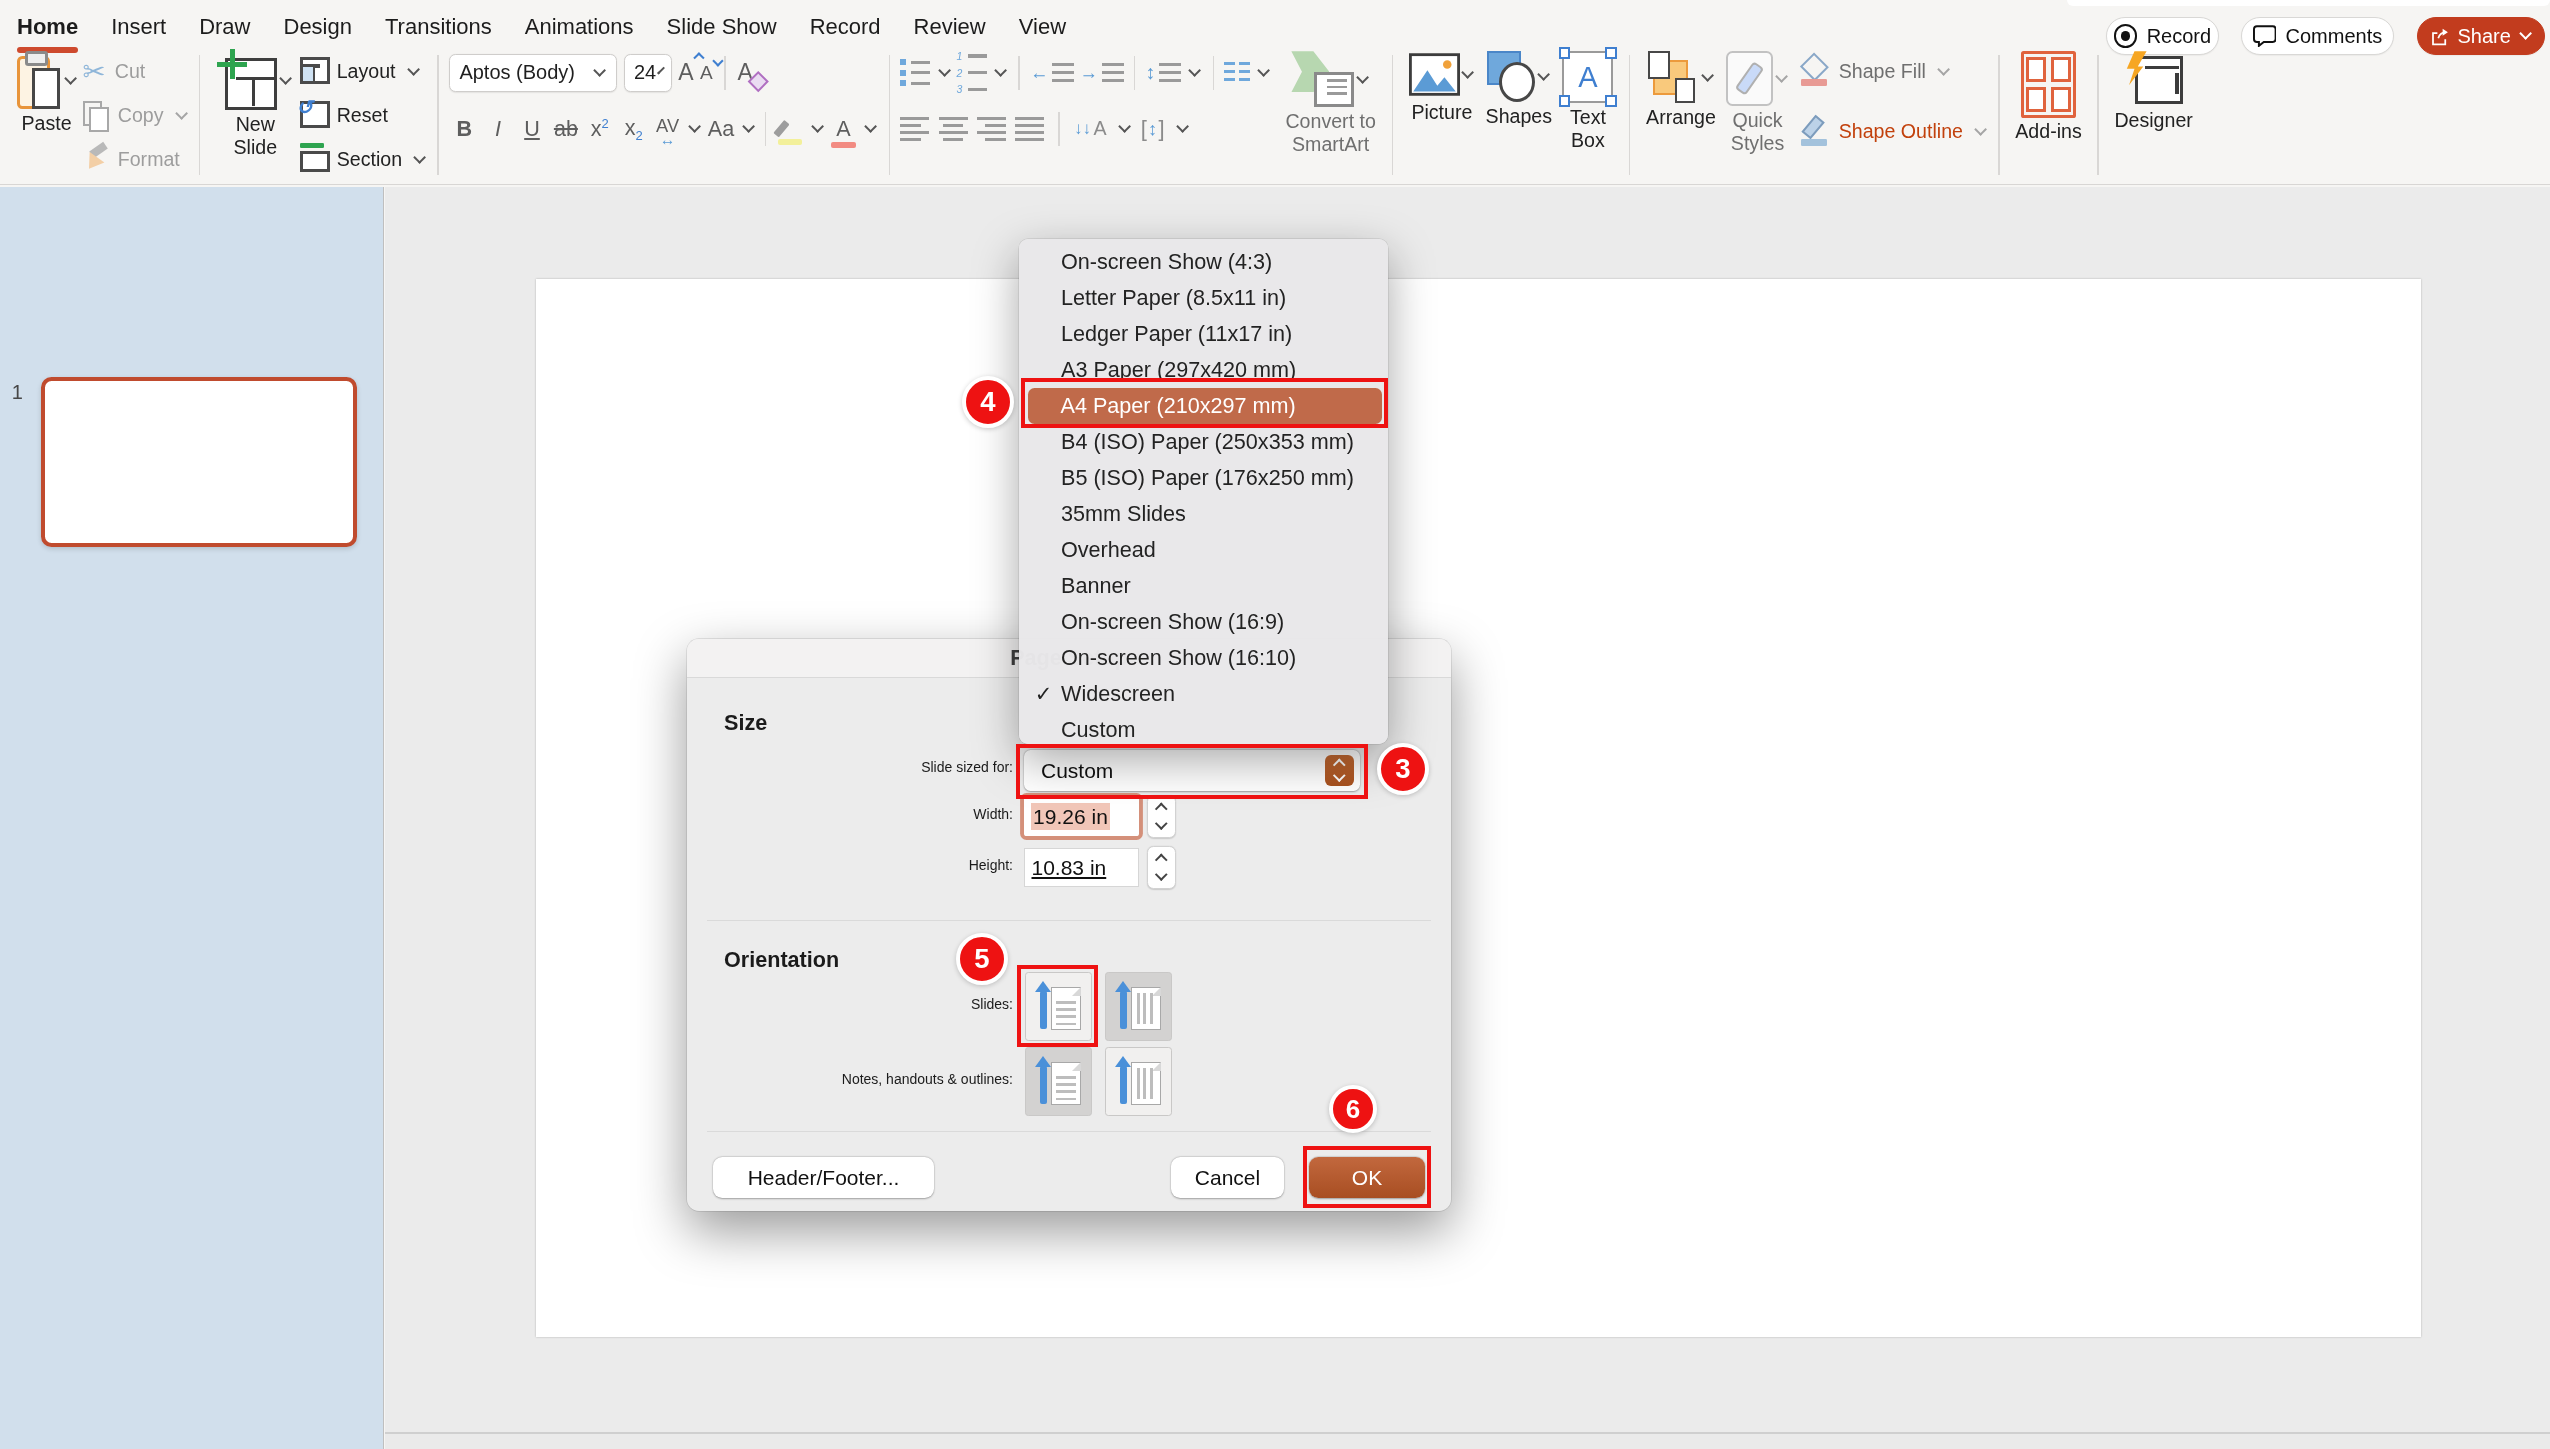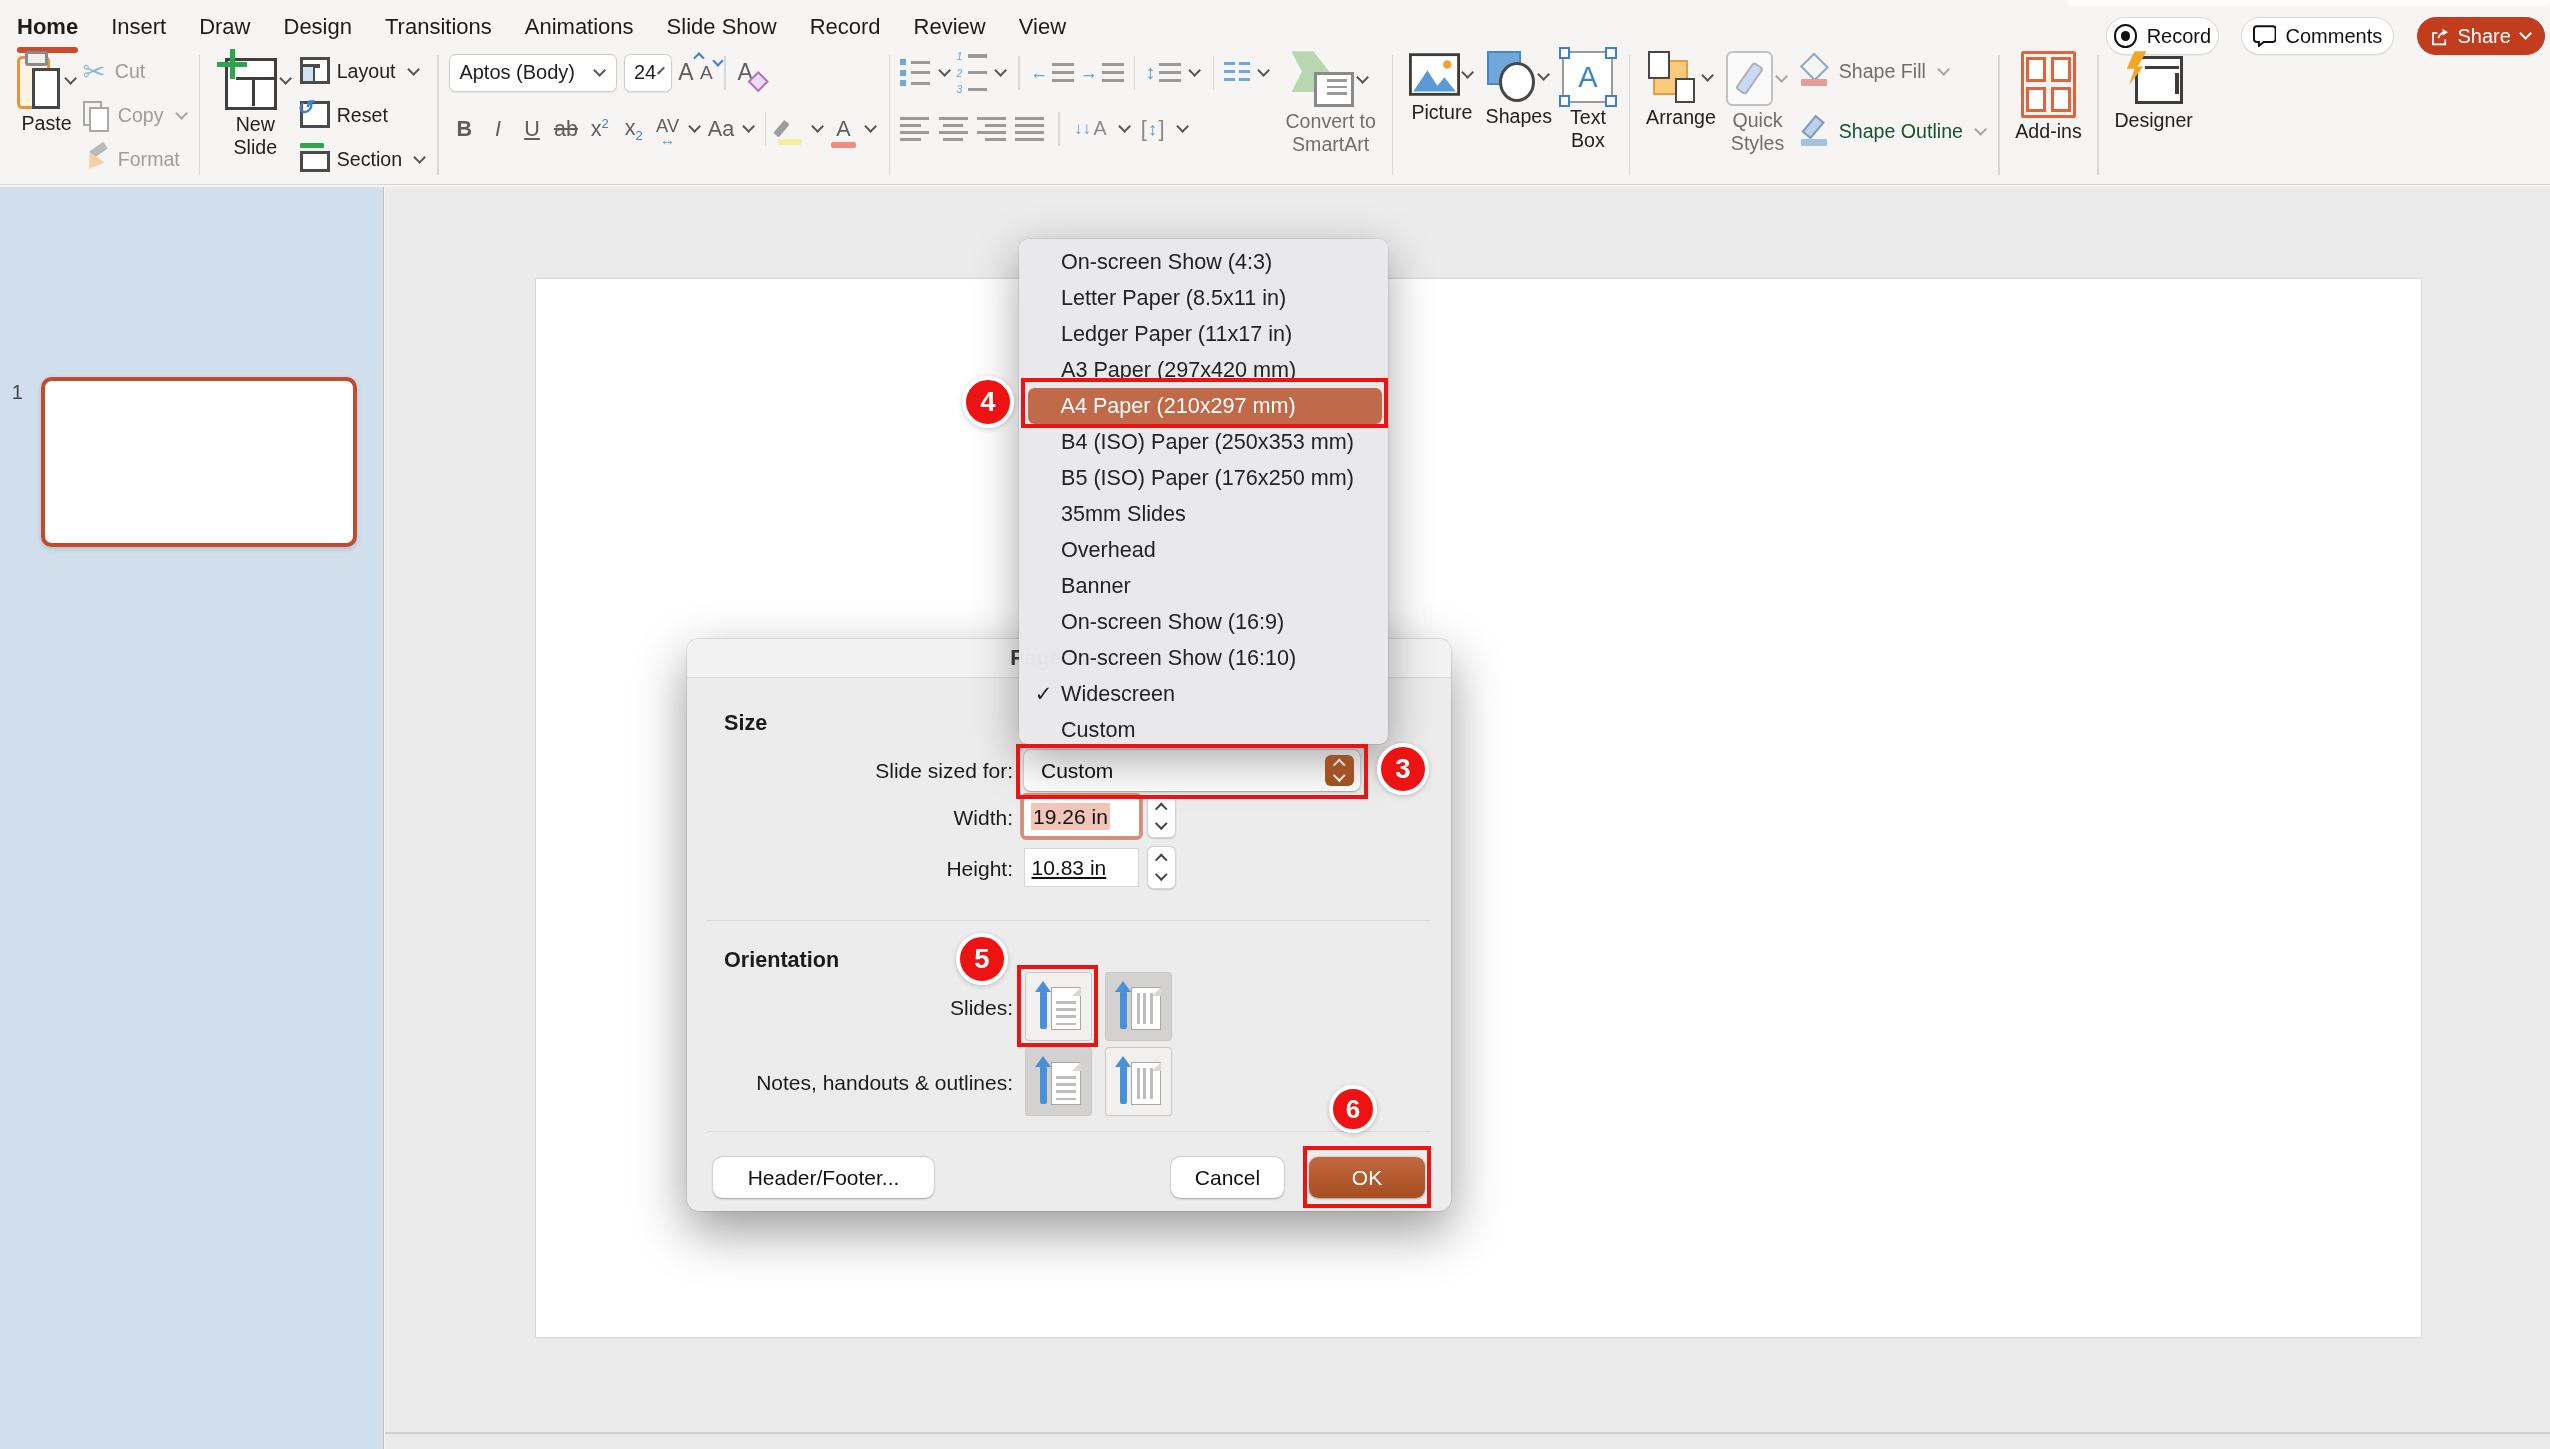--- a/index.html
+++ b/index.html
@@ -142,21 +142,21 @@
   .thumb-num{position:absolute;left:11.8px;top:194px;font-size:20px;color:#474747;}
   .thumb{position:absolute;left:41px;top:190px;width:316px;height:170px;background:#fff;border:4.6px solid #c04b2e;border-radius:10.5px;box-sizing:border-box;box-shadow:0 2px 5.2px rgba(0,0,0,.15);}
   .canvas{position:absolute;left:385px;top:187px;right:0;bottom:17.7px;background:#ebebeb;}
   .slide{position:absolute;left:151px;top:92px;width:1885px;height:1058px;background:#fff;box-shadow:0 0 2px rgba(0,0,0,.25);}
   .statusbar{position:absolute;left:385px;right:0;bottom:0;height:17.7px;background:#eaeaea;border-top:2px solid #cfcfcf;box-sizing:border-box;}
 
   
   .dialog{position:absolute;left:687px;top:639px;width:764px;height:572px;background:#ececec;border-radius:11.8px;box-shadow:0 19.6px 52px rgba(0,0,0,.4),0 0 0 0.7px rgba(0,0,0,.12);z-index:5;}
   .dlg-title{position:absolute;left:0;top:0;right:0;height:38px;background:#f3f2f2;border-bottom:1.3px solid #d9d9d9;border-radius:11.8px 11.8px 0 0;display:flex;align-items:center;justify-content:center;font-size:21.6px;font-weight:700;color:#3f3f3f;}
   .dlg-h{position:absolute;font-size:21.6px;font-weight:700;color:#1b1b1b;}
-  .dlg-lbl{position:absolute;left:0;width:326px;text-align:right;font-size:21px;color:#1b1b1b;}
+  .dlg-lbl{position:absolute;left:0;width:326px;text-align:right;font-size:14px;color:#1b1b1b;}
   .dlg-select{position:absolute;left:337px;top:111px;width:336px;height:41px;background:#fff;border-radius:6.5px;box-shadow:0 0.7px 2px rgba(0,0,0,.3),0 0 0 0.7px rgba(0,0,0,.06);display:flex;align-items:center;font-size:21px;color:#111;padding-left:17px;box-sizing:border-box;}
   .dlg-select .stp{position:absolute;right:5.9px;top:4.6px;width:29px;height:31px;border-radius:5.9px;background:linear-gradient(#c46a33,#a9521f);display:flex;flex-direction:column;align-items:center;justify-content:center;gap:1.3px;}
   .dlg-select .stp .c{width:6.5px;height:6.5px;border-right:2px solid #fff;border-bottom:2px solid #fff;}
   .dlg-select .stp .c.u{transform:rotate(-135deg);margin-top:2.6px;}
   .dlg-select .stp .c.d{transform:rotate(45deg);margin-bottom:2.6px;}
   .field{position:absolute;left:337px;width:115px;height:39px;background:#fff;display:flex;align-items:center;padding-left:6.5px;font-size:21px;color:#111;box-sizing:border-box;}
   .field.focus{border-radius:2.6px;box-shadow:0 0 0 3.9px #d4907a;}
   .field.plain{border:1.3px solid #d6d6d6;}
   .sel-text{background:#f1c6b8;padding:1.3px 2.6px;}
   .stepper{position:absolute;left:460px;width:29px;height:43px;background:#fff;border:1.3px solid #d2d2d2;border-radius:6.5px;box-sizing:border-box;display:flex;flex-direction:column;align-items:center;justify-content:center;gap:5.2px;box-shadow:0 0.7px 1.3px rgba(0,0,0,.15);}
@@ -537,21 +537,21 @@
       </div>
       <div class="smallcol" style="height:98px;justify-content:space-between;margin-left:6.5px;">
         <div class="srow" style="color:#6f6f6f;">
             <span class="sf-ic">
               <i class="bkt"></i>
               <i class="bar"></i>
             </span>
             <span>Shape Fill</span>
             <span class="chv gray"></span>
           </div>
-        <div class="srow" style="color:#14532d;">
+        <div class="srow" style="color:#c2410c;">
             <span class="so-ic">
               <i class="pen"></i>
               <i class="bar"></i>
             </span>
             <span>Shape Outline</span>
             <span class="chv gray"></span>
           </div>
       </div>
     </div>
     <div class="rsep"></div>

